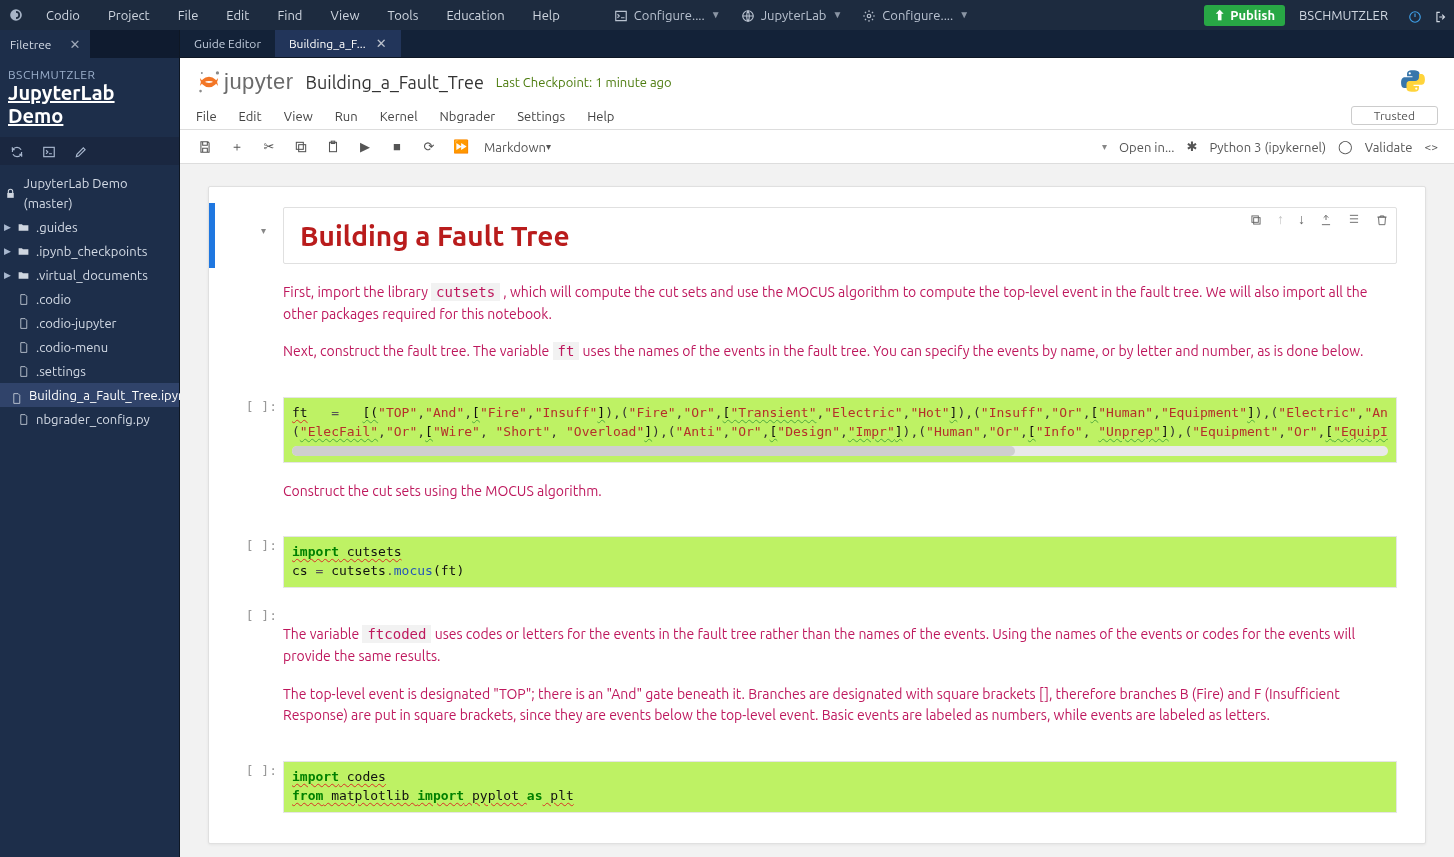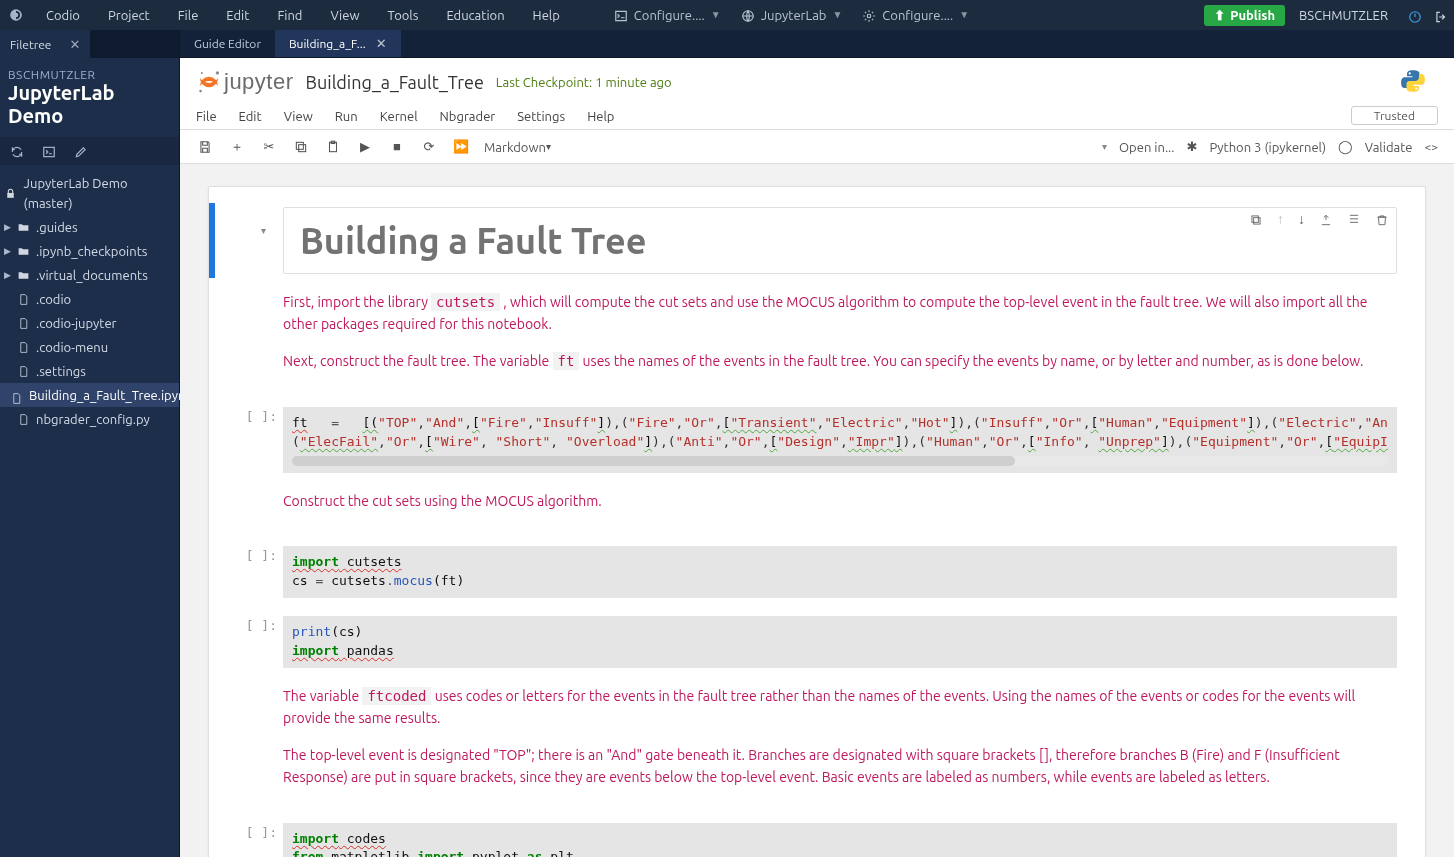--- a/index.html
+++ b/index.html
@@ -21,21 +21,21 @@
   .main { display:flex; height: calc(857px - 30px); }
   .sidebar { width: 180px; background:#1d2e4a; color:#d4dbe6; display:flex; flex-direction:column; border-right:1px solid #0e1724;}
   .content { flex:1; display:flex; flex-direction:column; }
 
   
   .side-tab { background:#0f1b2f; display:flex; align-items:center; height:28px; }
   .side-tab .tab { background:#1d2e4a; padding:0 10px; height:100%; display:flex; align-items:center; font-size:12px; }
   .side-tab .close { margin-left:18px; font-size:13px; opacity:.7; }
 
   .side-user { padding:10px 8px 0; font-size:12px; color:#9cb0cc; letter-spacing:.5px; }
-  .side-title { padding:0 8px 10px; font-size:20px; font-weight:600; color:#fff; }
+  .side-title { padding:0 8px 10px; font-size:20px; font-weight:600; color:#fff;text-decoration:underline; }
   .side-toolbar { background:#1a2740; height:28px; display:flex; align-items:center; gap:18px; padding:0 10px; color:#a9b8cf; font-size:13px; }
 
   .tree { padding:6px 0; font-size:13px; }
   .tree .row { display:flex; align-items:center; gap:6px; padding:2px 4px; line-height:20px; cursor:pointer; }
   .tree .row.active { background:#30436a; color:#fff;align-items:flex-end; }
   .tree .caret { width:6px; font-size:9px; color:#a9b8cf; display:inline-block; }
   .tree .ico { width:14px; display:flex; justify-content:center; }
   .tree .ico svg { width:13px; height:13px; }
   .folder-ic { fill:#cfd6e0; }
   .file-ic { fill:none; stroke:#cfd6e0; stroke-width:1.5; }
@@ -74,26 +74,26 @@
   .cell .prompt { position:absolute; left:10px; top:6px; width:58px; text-align:right; color:#999; font-family:Menlo,Consolas,monospace; font-size:13px; }
   .md-cell .body, .code-cell .body { font-size:14px; color:#be185d; line-height:1.55; }
   .md-cell .body p { margin:0 0 16px; }
   .md-cell .body code.inline { background:#f2f2f2; padding:1px 5px; font-family:Menlo,Consolas,monospace; font-size:14px; }
 
   
   .cell.focused { }
   .cell.focused .focus-bar { position:absolute; left:0; top:0; bottom:0; width:6px; background:#1f77e0; }
 
   .title-cell-box { border:1px solid #e0e0e0; border-radius:2px; padding:12px 16px; position:relative; }
-  .title-cell-box h1 { font-size:36px; font-weight:700; color:#737373; }
+  .title-cell-box h1 { font-size:28px; font-weight:700; color:#b91c1c; }
   .title-toolbar { position:absolute; right:36px; top:8px; display:flex; gap:14px; color:#666; }
   .title-toolbar .ti { cursor:pointer; font-size:14px; }
   .title-dd { position:absolute; left:52px; top:22px; color:#888; font-size:10px; cursor:pointer; }
 
-  .code-cell .code-box { background:#e5e5e5; border:1px solid #e5e5e5; padding:6px 8px; font-family:Menlo,Consolas,monospace; font-size:13px; white-space:nowrap; overflow-x:auto; line-height:1.45; }
+  .code-cell .code-box { background:#bef264; border:1px solid #e5e5e5; padding:6px 8px; font-family:Menlo,Consolas,monospace; font-size:13px; white-space:nowrap; overflow-x:auto; line-height:1.45; }
   .code-cell .code-box .line { white-space:pre; }
   .code-cell .code-box .scrollbar { height:10px; background:#e9e9e9; border-radius:5px; margin-top:4px; position:relative; }
   .code-cell .code-box .scrollbar .thumb { position:absolute; left:0; width:66%; top:0; bottom:0; background:#cfcfcf; border-radius:5px; }
 
   
   .c-kw { color:#008000; font-weight:600; } 
   .c-kw-u { color:#008000; font-weight:600; text-decoration: underline wavy #d93025; text-decoration-thickness:1px; text-underline-offset:2px;}
   .c-name { color:#111; }
   .c-name-u { color:#111; text-decoration: underline wavy #d93025; text-decoration-thickness:1px; text-underline-offset:2px;}
   .c-str { color:#b5302a; }
@@ -423,24 +423,20 @@
           <div class="cell code-cell">
             <div class="prompt">[ ]:</div>
             <div class="code-box">
               <div class="line"><span class="c-kw-u">import</span><span class="c-name-u"> cutsets</span></div>
               <div class="line"><span class="c-name">cs </span><span class="c-op">=</span><span class="c-name"> cutsets</span><span class="c-op">.</span><span class="c-func">mocus</span><span class="c-punc">(ft)</span></div>
             </div>
           </div>
 
           <div class="cell code-cell">
             <div class="prompt">[ ]:</div>
-            <div class="code-box">
-              <div class="line"><span class="c-func">print</span><span class="c-punc">(cs)</span></div>
-              <div class="line"><span class="c-kw-u">import</span><span class="c-name-u"> pandas</span></div>
-            </div>
           </div>
 
           <div class="cell md-cell">
             <div class="body">
               <p><span>The variable </span><code class="inline">ftcoded</code><span> uses codes or letters for the events in the fault tree rather than the names of the events. Using the names of the events or codes for the events will provide the same results.</span></p>
               <p>The top-level event is designated "TOP"; there is an "And" gate beneath it. Branches are designated with square brackets [], therefore branches B (Fire) and F (Insufficient Response) are put in square brackets, since they are events below the top-level event. Basic events are labeled as numbers, while events are labeled as letters.</p>
             </div>
           </div>
 
           <div class="cell code-cell" style="padding-bottom:20px">

